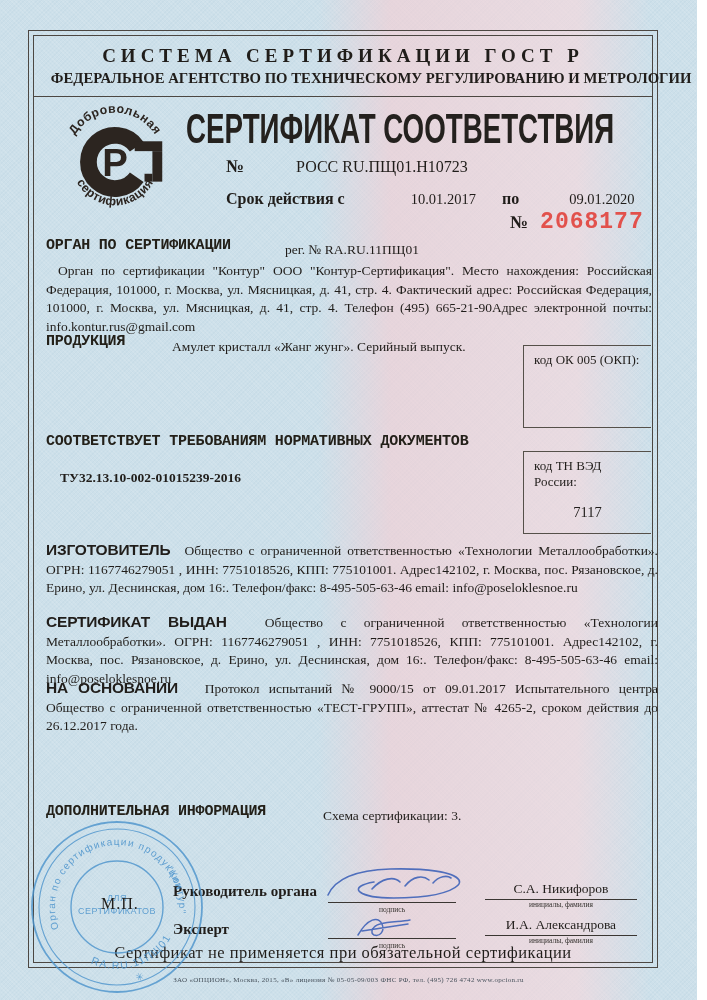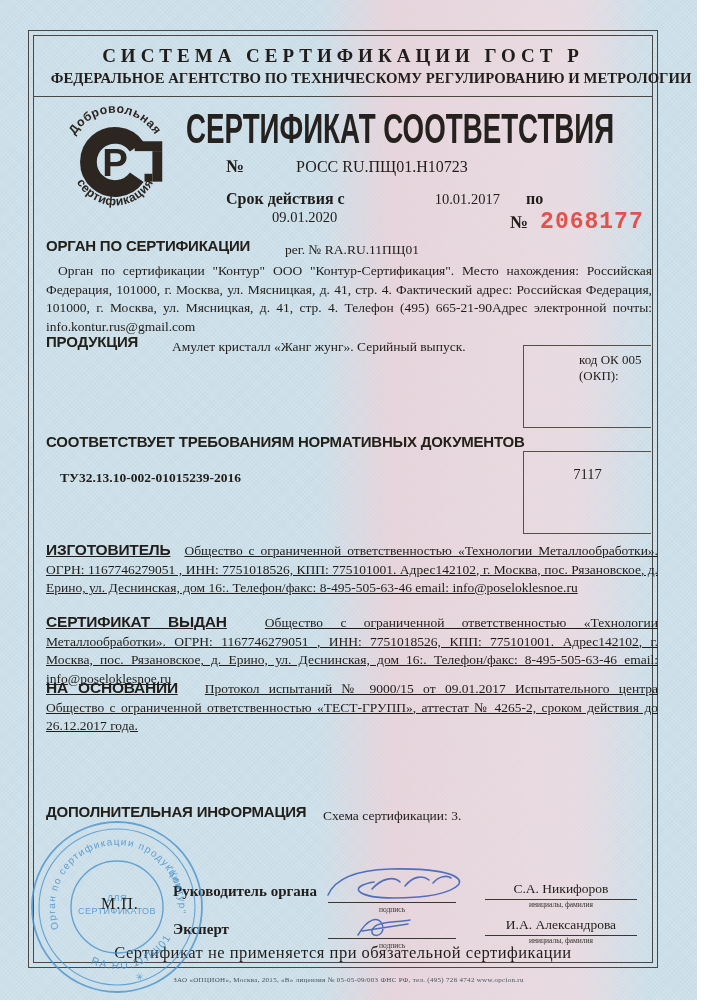--- a/index.html
+++ b/index.html
@@ -14,30 +14,30 @@
     background:linear-gradient(to right, rgba(246,205,211,0) 0%, rgba(246,206,211,.62) 22%, rgba(249,216,220,.62) 78%, rgba(246,205,211,0) 100%); }
 
   .cert-outer { position:absolute; left:28px; top:30px; width:630px; height:938px; border:1.5px solid #4c4742; padding:4px; }
   .cert-inner { width:100%; height:100%; border:1.5px solid #4c4742; position:relative; }
   .cert-header { height:61px; border-bottom:1.5px solid #4c4742; text-align:center; padding-top:9px; overflow:visible; white-space:nowrap; }
   .h1 { font-weight:bold; font-size:19px; letter-spacing:5px; }
   .h2 { display:inline-block; font-weight:bold; font-size:15.5px; transform:scaleX(.95); transform-origin:center; white-space:nowrap; margin-top:2px; }
   .cert-main { position:relative; height:calc(100% - 62.5px); }
 
   .abs { position:absolute; }
-  .sh { font-family:Liberation Sans, sans-serif; font-weight:bold; font-size:15px; letter-spacing:-.2px; color:#232019; white-space:nowrap; }
+  .sh { font-family:Liberation Mono, monospace; font-weight:bold; font-size:15px; letter-spacing:-.2px; color:#232019; white-space:nowrap; }
   .title { position:absolute; left:152px; top:8px; font-family:"Liberation Sans", sans-serif; font-weight:bold;
     font-size:42px; white-space:nowrap; transform:scaleX(.66); transform-origin:left center; color:#24211e; }
   .b18 { font-weight:bold; font-size:18px; }
   .b16 { font-weight:bold; font-size:16px; }
   .v16 { font-size:16px; }
   .v14 { font-size:14.5px; }
   .red-num { font-family:"Liberation Mono", monospace; font-weight:bold; font-size:23px; color:#e2514c; letter-spacing:1px; }
   .body-t { font-size:13.5px; line-height:18.5px; }
-  .para { position:absolute; left:12px; width:612px; font-size:13.5px; line-height:18.5px; text-align:justify;text-decoration:underline; }
+  .para { position:absolute; left:12px; width:612px; font-size:13.5px; line-height:18.5px; text-align:justify; }
   .para .sh-inline { font-family:"Liberation Sans", sans-serif; font-weight:bold; font-size:15.5px; letter-spacing:-.2px; white-space:nowrap; }
   .code-box { position:absolute; left:489px; width:128px; height:83px; border:1px solid #555049; border-right:none; font-size:13px; }
   .code-box .cb-label { padding:6px 4px 0 10px; }
   .code-box .cb-value { text-align:center; margin-top:14px; font-size:14.5px; }
 
   .role { font-weight:bold; font-size:15px; white-space:nowrap; }
   .sig-line { position:absolute; left:294px; width:128px; border-bottom:1px solid #3a3632; }
   .cap { font-size:7.5px; text-align:center; color:#33302c; }
   .name-col { position:absolute; left:451px; width:152px; text-align:center; }
   .name-col .nm { font-size:13.5px; padding-bottom:2px; border-bottom:1px solid #3a3632; white-space:nowrap; }
@@ -85,44 +85,45 @@
 
         <div class="title">СЕРТИФИКАТ СООТВЕТСТВИЯ</div>
 
         <div class="abs" style="left:192px; top:59px;">
           <span class="b18">№</span>
           <span class="v16" style="margin-left:48px;">РОСС RU.ПЩ01.Н10723</span>
         </div>
 
         <div class="abs" style="left:192px; top:93px;">
           <span class="b16">Срок действия  с</span>
-          <span class="v14" style="margin-left:86px;">10.01.2017</span>
+          <span class="v14" style="margin-left:62px;">10.01.2017</span>
           <span class="b16" style="margin-left:22px;margin-top:10px;">по</span>
           <span class="v14" style="margin-left:46px;">09.01.2020</span>
         </div>
 
         <div class="abs" style="left:476px; top:112px;">
           <span class="b18">№</span>
           <span class="red-num" style="margin-left:8px;">2068177</span>
         </div>
 
         <div class="abs sh" style="left:12px; top:140px;">ОРГАН ПО СЕРТИФИКАЦИИ</div>
         <div class="abs body-t" style="left:251px; top:144px;">рег. № RA.RU.11ПЩ01</div>
         <div class="abs body-t" style="left:12px; top:165px; width:606px; text-align:justify; text-indent:12px;">Орган по сертификации "Контур" ООО "Контур-Сертификация". Место нахождения: Российская Федерация, 101000, г. Москва, ул. Мясницкая, д. 41, стр. 4. Фактический адрес: Российская Федерация, 101000, г. Москва, ул. Мясницкая, д. 41, стр. 4.  Телефон (495) 665-21-90Адрес электронной почты:  info.kontur.rus@gmail.com</div>
 
         <div class="abs sh" style="left:12px; top:236px;">ПРОДУКЦИЯ</div>
         <div class="abs body-t" style="left:138px; top:241px; width:340px;">Амулет кристалл «Жанг жунг». Серийный выпуск.</div>
-        <div class="code-box" style="top:248px;padding-left:45px;">
+        <div class="code-box" style="top:248px;">
           <div class="cb-label">код ОК 005 (ОКП):</div>
           <div class="cb-value"></div>
         </div>
 
         <div class="abs sh" style="left:12px; top:336px;">СООТВЕТСТВУЕТ ТРЕБОВАНИЯМ НОРМАТИВНЫХ ДОКУМЕНТОВ</div>
         <div class="abs body-t" style="left:26px; top:372px; width:440px;font-weight:bold;">ТУ32.13.10-002-01015239-2016</div>
         <div class="code-box" style="top:354px;">
+          <div class="cb-label">код ТН ВЭД России:</div>
           <div class="cb-value">7117</div>
         </div>
 
         <div class="para" style="top:444px;">
           <span class="sh-inline" style="margin-right:14px;">ИЗГОТОВИТЕЛЬ</span><span>Общество с ограниченной ответственностью «Технологии Металлообработки». ОГРН: 1167746279051 , ИНН: 7751018526, КПП: 775101001. Адрес142102, г. Москва, пос. Рязановское, д. Ерино, ул. Деснинская, дом 16:. Телефон/факс: 8-495-505-63-46 email: info@poseloklesnoe.ru</span>
         </div>
 
         <div class="para" style="top:516px;">
           <span class="sh-inline" style="margin-right:38px;">СЕРТИФИКАТ ВЫДАН</span><span>Общество с ограниченной ответственностью «Технологии Металлообработки». ОГРН: 1167746279051 , ИНН: 7751018526, КПП: 775101001. Адрес142102, г. Москва, пос. Рязановское, д. Ерино, ул. Деснинская, дом 16:. Телефон/факс: 8-495-505-63-46 email: info@poseloklesnoe.ru</span>
         </div>

